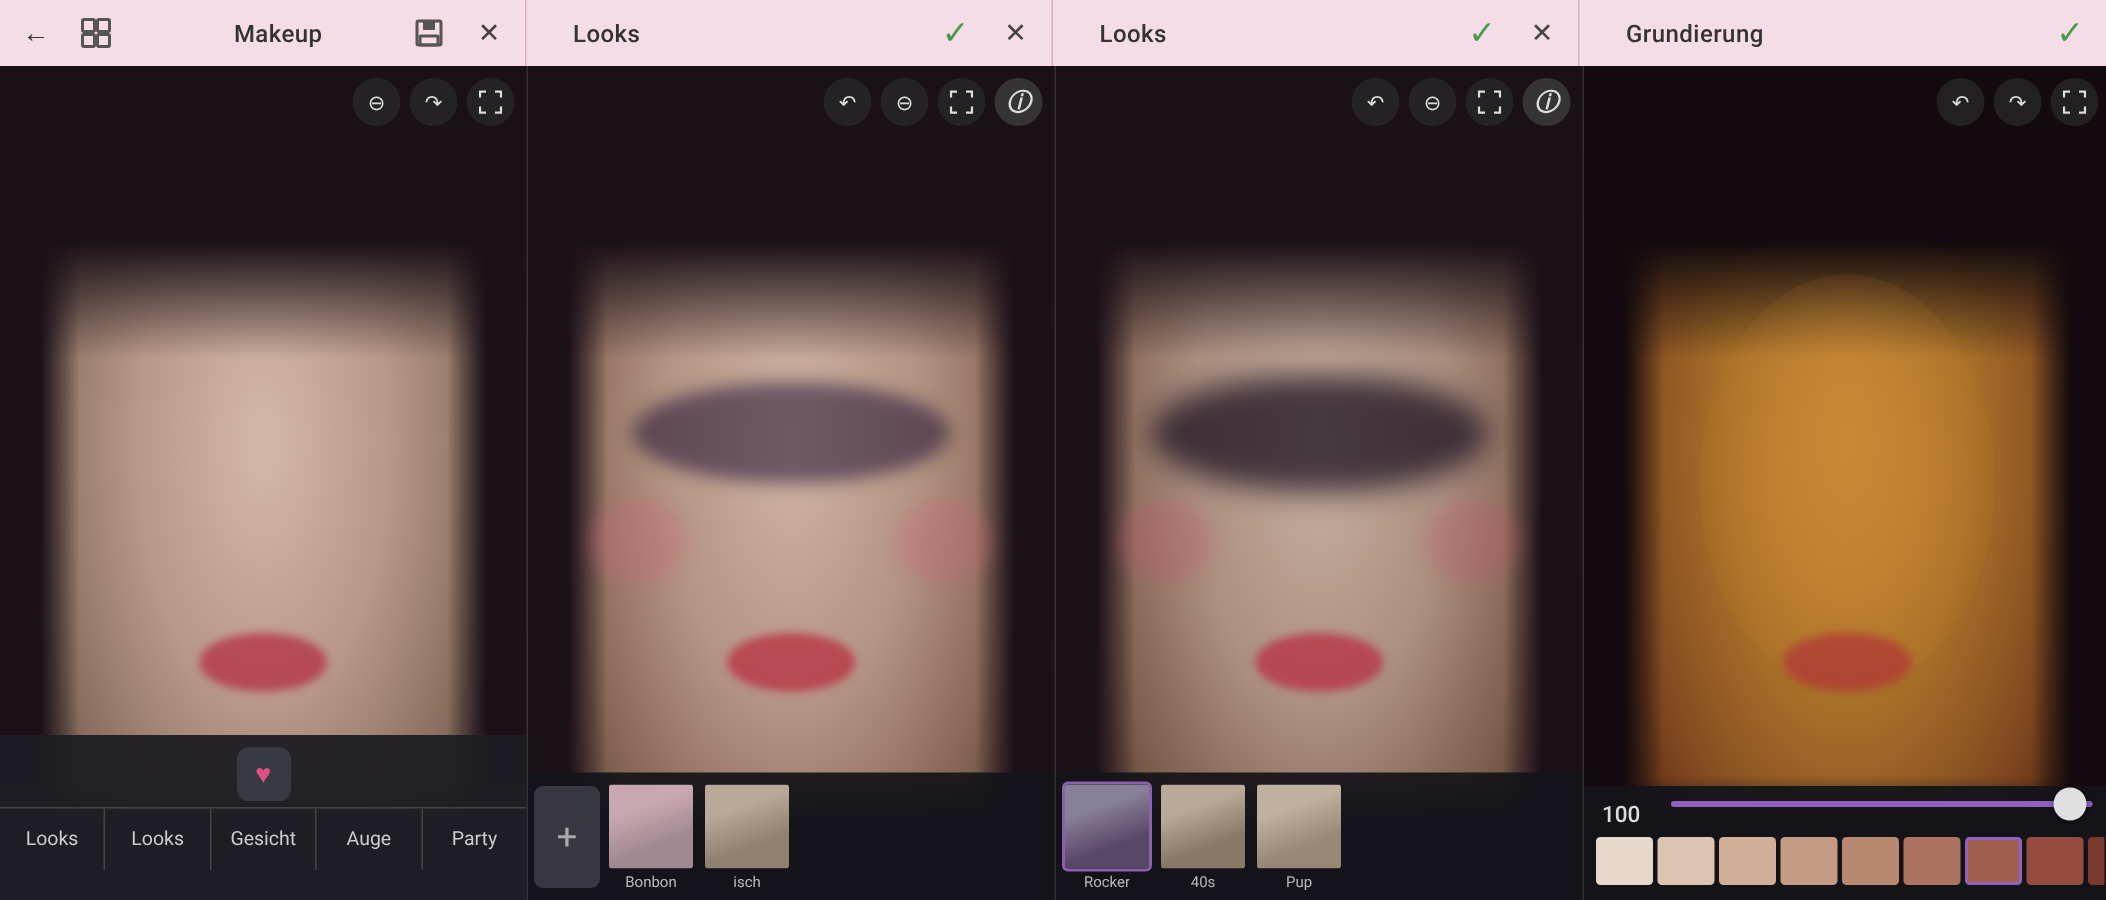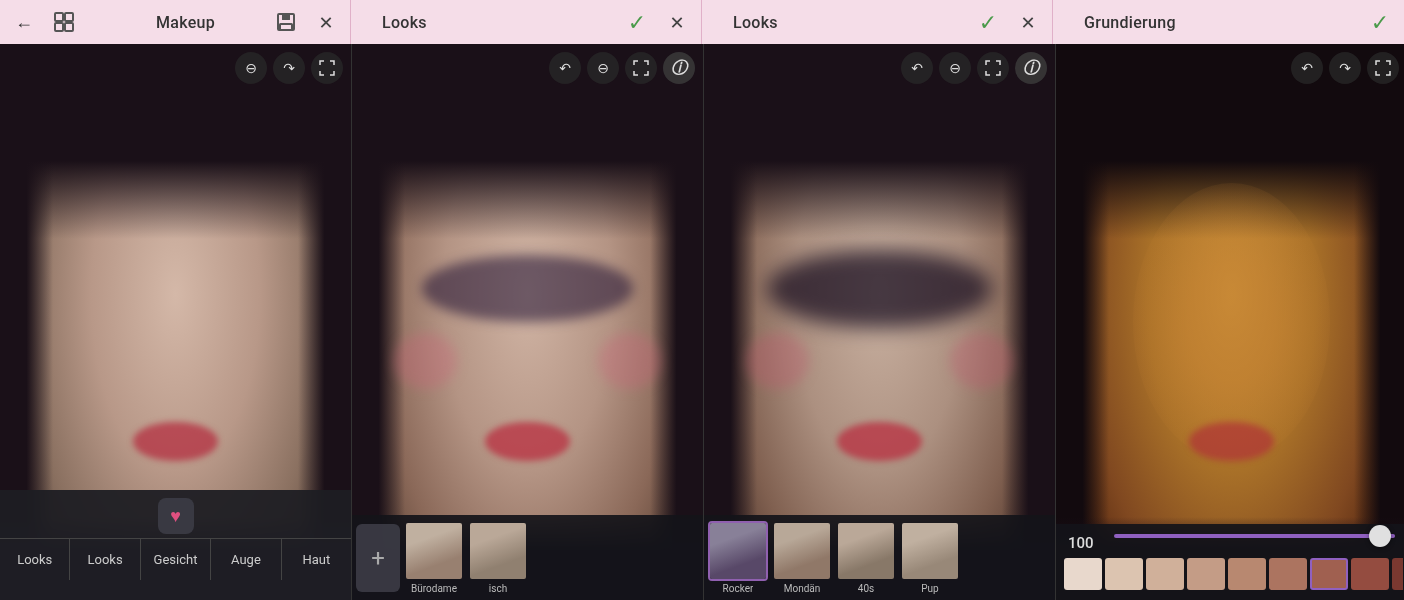--- a/index.html
+++ b/index.html
@@ -429,21 +429,21 @@
 
     <div class="bottom-bar-1">
       <div class="heart-icon-area">
         <div class="heart-icon">♥</div>
       </div>
       <div class="category-tabs">
         <div class="cat-tab">Looks</div>
         <div class="cat-tab">Looks</div>
         <div class="cat-tab">Gesicht</div>
         <div class="cat-tab">Auge</div>
-        <div class="cat-tab">Haut</div>
+        <div class="cat-tab">Party</div>
       </div>
     </div>
   </div>
 
   <div class="panel-divider"></div>
 
   <div class="panel panel-2">
     <div class="photo-sim photo-sim-2" style="height:100%;">
       <div class="hair-top"></div>
       <div class="hair-left"></div>
@@ -469,27 +469,27 @@
         </svg>
       </div>
       <div class="ctrl-icon info">ⓘ</div>
     </div>
 
     <div class="bottom-bar-2">
       <div class="add-btn">+</div>
 
 
 
-
       <div class="look-item">
         <div class="look-thumb">
-          <div class="look-thumb-face" style="background: linear-gradient(160deg, #c0b0a0 30%, #988070 70%);"></div>
+          <div class="look-thumb-face" style="background: linear-gradient(160deg, #c8a8b0 30%, #a08890 70%);"></div>
         </div>
-        <span class="look-label">Bürodame</span>
-      </div>
+        <span class="look-label">Bonbon</span>
+      </div>
+
 
       <div class="look-item">
         <div class="look-thumb">
           <div class="look-thumb-face" style="background: linear-gradient(160deg, #baa898 30%, #908070 70%);"></div>
         </div>
         <span class="look-label">isch</span>
       </div>
     </div>
   </div>
 
@@ -527,26 +527,20 @@
     <div class="bottom-bar-2">
 
 
       <div class="look-item">
         <div class="look-thumb selected">
           <div class="look-thumb-face" style="background: linear-gradient(160deg, #888098 30%, #584868 70%);"></div>
         </div>
         <span class="look-label">Rocker</span>
       </div>
 
-      <div class="look-item">
-        <div class="look-thumb">
-          <div class="look-thumb-face" style="background: linear-gradient(160deg, #b8a898 30%, #907868 70%);"></div>
-        </div>
-        <span class="look-label">Mondän</span>
-      </div>
 
       <div class="look-item">
         <div class="look-thumb">
           <div class="look-thumb-face" style="background: linear-gradient(160deg, #baa898 30%, #887868 70%);"></div>
         </div>
         <span class="look-label">40s</span>
       </div>
 
       <div class="look-item">
         <div class="look-thumb">

